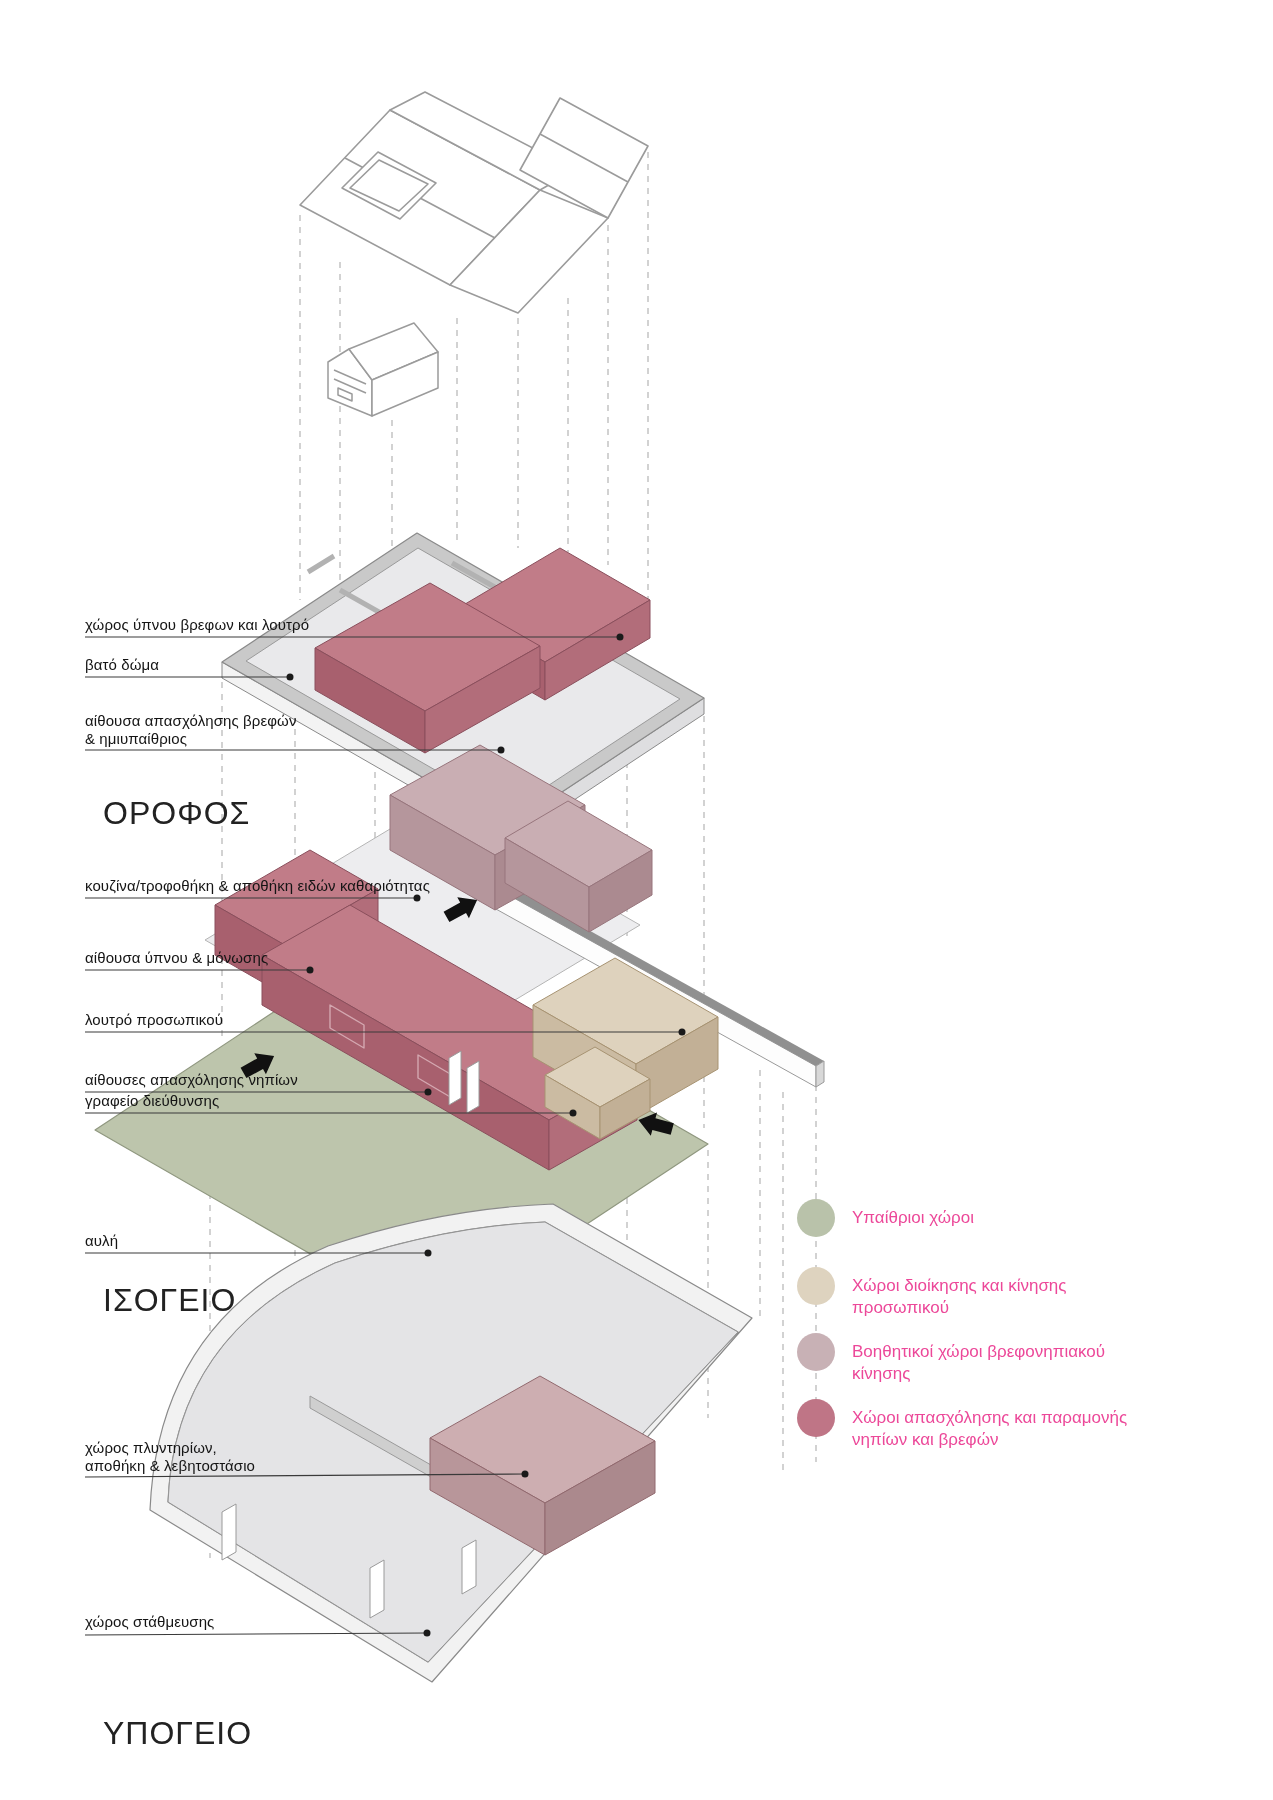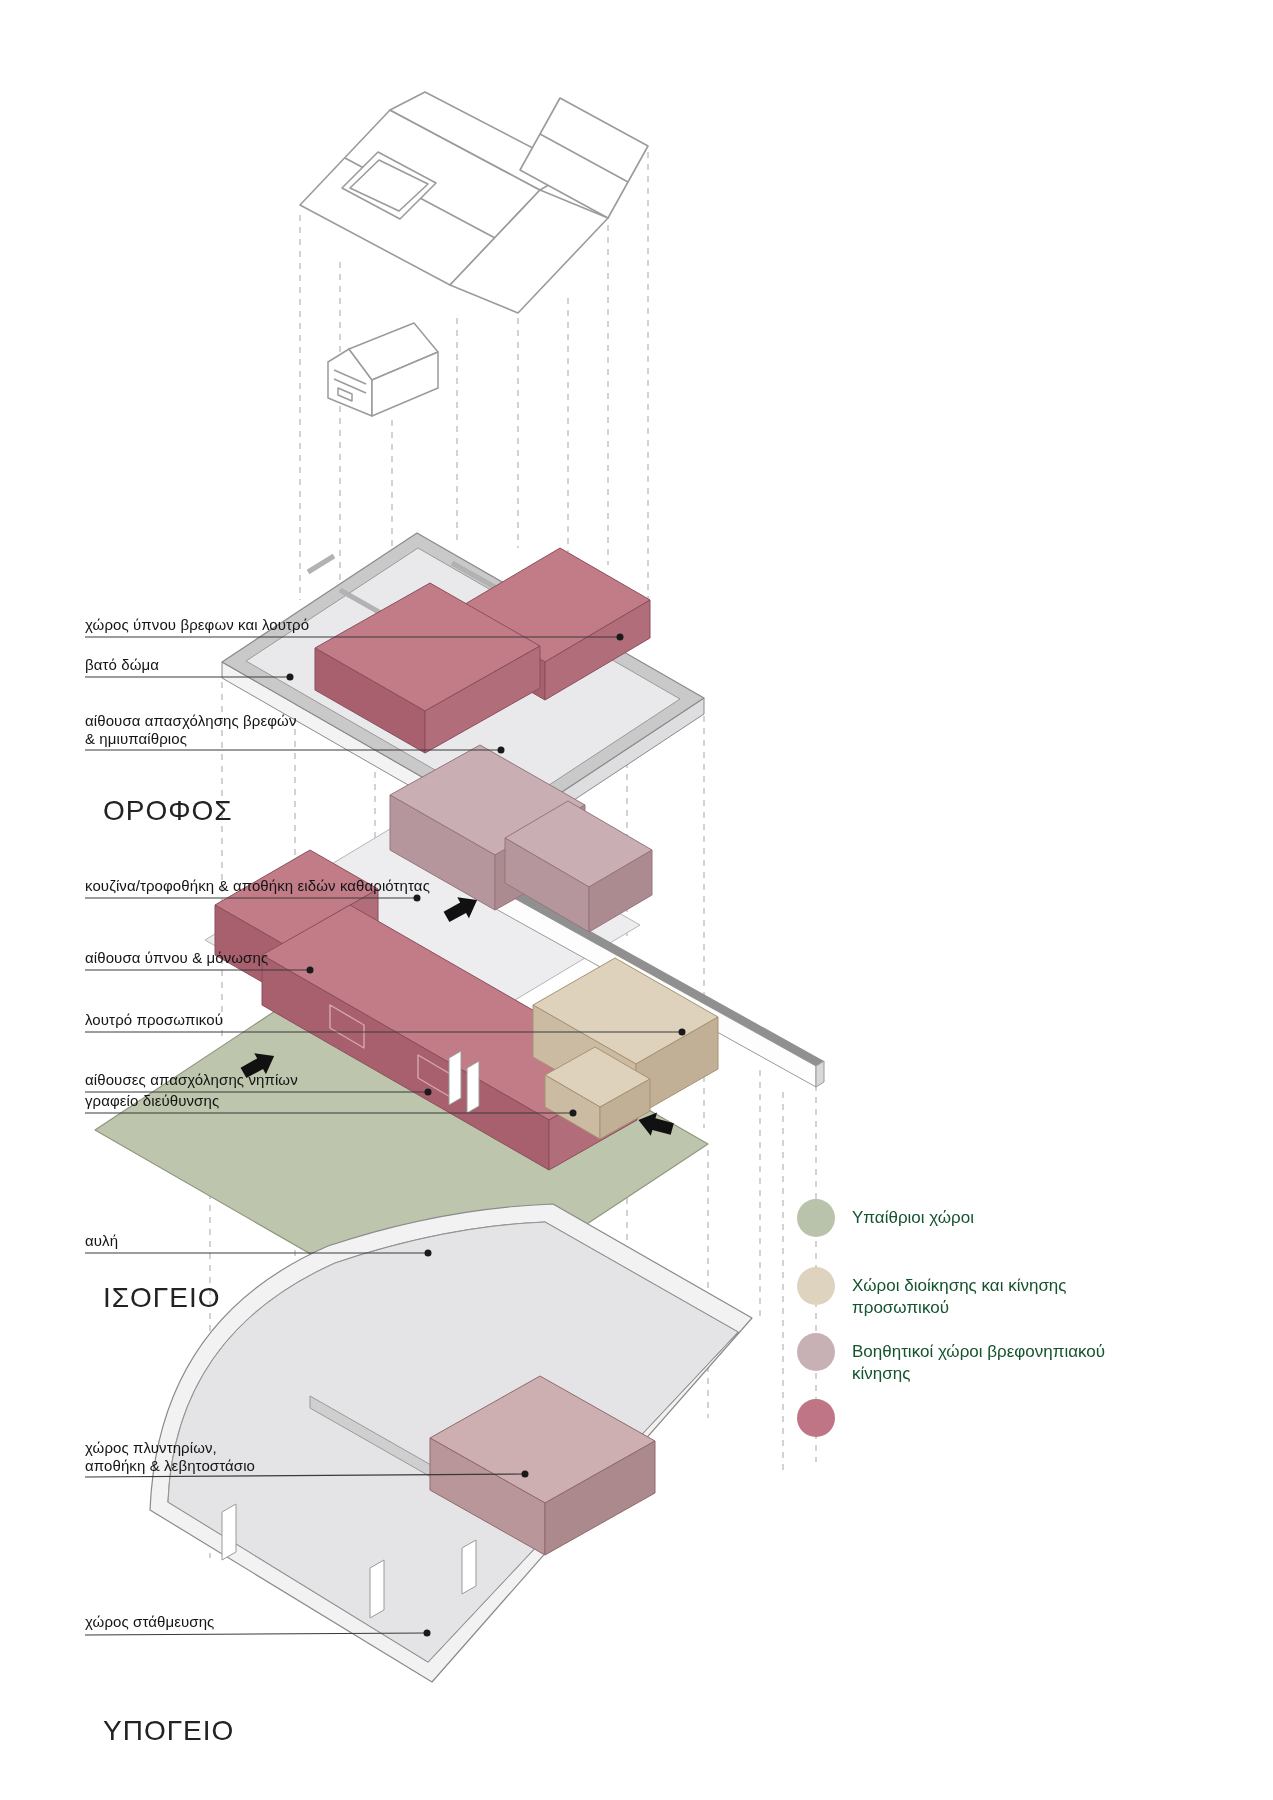--- a/index.html
+++ b/index.html
@@ -6,24 +6,24 @@
   .canvas{
     position:relative;width:1158px;height:1800px;background:#fff;
     font-family:"Liberation Sans",sans-serif;color:#1a1a1a;overflow:hidden;
   }
   .scene{position:absolute;left:0;top:0;width:1273px;height:1800px;}
   .lbl{
     position:absolute;left:85px;font-size:15px;line-height:18px;
     white-space:pre-line;color:#141414;letter-spacing:0.1px;
   }
   .floor-title{
-    position:absolute;left:103px;font-size:28px;letter-spacing:1px;color:#222;
+    position:absolute;left:103px;font-size:32px;letter-spacing:1px;color:#222;
   }
   .legend-label{
-    position:absolute;left:852px;font-size:17px;height:22px;line-height:22px;color:#14532d;
+    position:absolute;left:852px;font-size:17px;height:22px;line-height:22px;color:#ec4899;
   }
 </style>
 </head>
 <body>
 
 <div class="canvas">
 
 <svg class="scene" viewBox="0 0 1273 1800" xmlns="http://www.w3.org/2000/svg">
 
   <g stroke="#b5b5b5" stroke-width="1.2" stroke-dasharray="6 6" fill="none">
@@ -233,14 +233,15 @@
 <div class="floor-title" style="top:1282px">ΙΣΟΓΕΙΟ</div>
 
 <div class="lbl" style="top:1439px">χώρος πλυντηρίων,
 αποθήκη &amp; λεβητοστάσιο</div>
 <div class="lbl" style="top:1613px">χώρος στάθμευσης</div>
 <div class="floor-title" style="top:1715px">ΥΠΟΓΕΙΟ</div>
 
 <div class="legend-label" style="top:1207px">Υπαίθριοι χώροι</div>
 <div class="legend-label" style="top:1275px">Χώροι διοίκησης και κίνησης προσωπικού</div>
 <div class="legend-label" style="top:1341px">Βοηθητικοί χώροι βρεφονηπιακού κίνησης</div>
+<div class="legend-label" style="top:1407px">Χώροι απασχόλησης και παραμονής νηπίων και βρεφών</div>
 
 </div>
 
 </body></html>

